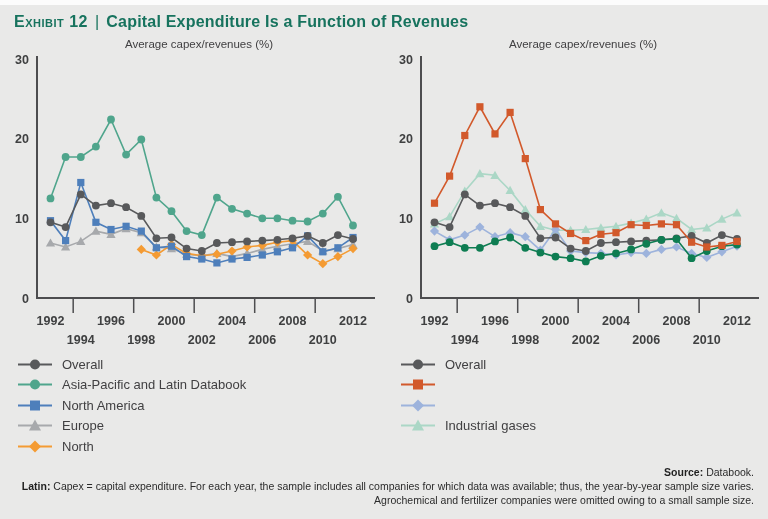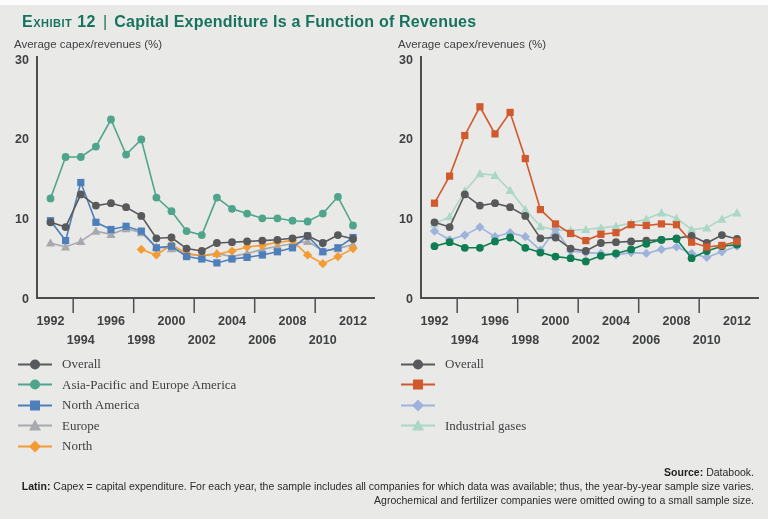--- a/index.html
+++ b/index.html
@@ -1,31 +1,31 @@
 <!DOCTYPE html>
 <html><head>
 <meta charset="utf-8">
 <style>
   html,body{margin:0;padding:0;}
   body{
     width:768px;height:519px;background:#e9e9e8;overflow:hidden;
     font-family:"Liberation Sans", sans-serif;color:#3f4041;
   }
   .top-strip{height:5px;background:#fcfcfc;}
-  .header{padding:8px 14px 5px 22px;}
+  .header{padding:8px 14px 5px 14px;}
   .title-line{color:#17735e;font-size:16px;font-weight:bold;letter-spacing:.2px;}
   .exhibit{font-variant:small-caps;letter-spacing:.5px;}
   .sep{font-weight:normal;padding:0 7px;color:#17735e;}
-  .charts-row{display:flex;}
+  .charts-row{display:flex;text-align:center;}
   .panel{width:384px;}
   .axis-title{font-size:11.5px;color:#414042;margin:2px 0 2px 14px;}
   .chart-svg{display:block;}
   svg text.tick{font-family:"Liberation Sans",sans-serif;font-size:12.5px;font-weight:bold;fill:#3f4041;}
   .legends-row{display:flex;margin-top:2px;}
-  .legend{width:384px;padding-left:17px;box-sizing:border-box;font-family:Liberation Serif, serif;}
+  .legend{width:384px;padding-left:17px;box-sizing:border-box;}
   .legend-row{display:flex;align-items:center;height:20.5px;}
   .legend-row svg{flex:0 0 auto;}
   .legend-label{font-size:13px;color:#414042;margin-left:9px;white-space:nowrap;}
   .footer{padding:8px 14px 0 14px;font-size:10.5px;line-height:14px;color:#2b2b2b;text-align:right;}
   .footer b{color:#1f1f1f;}
 </style>
 </head>
 <body>
 
 <div class="top-strip"></div>
@@ -314,21 +314,21 @@
           <line x1="1" y1="7.5" x2="35" y2="7.5" stroke="#58595b" stroke-width="1.8"></line>
           <circle cx="18" cy="7.5" r="5" fill="#58595b"></circle>
         </svg>
         <span class="legend-label">Overall</span>
       </div>
       <div class="legend-row">
         <svg width="36" height="15">
           <line x1="1" y1="7.5" x2="35" y2="7.5" stroke="#4fa58c" stroke-width="1.8"></line>
           <circle cx="18" cy="7.5" r="5" fill="#4fa58c"></circle>
         </svg>
-        <span class="legend-label">Asia-Pacific and Europe America</span>
+        <span class="legend-label">Asia-Pacific and Latin Databook</span>
       </div>
       <div class="legend-row">
         <svg width="36" height="15">
           <line x1="1" y1="7.5" x2="35" y2="7.5" stroke="#4e7fbb" stroke-width="1.8"></line>
           <rect x="13" y="2.5" width="10" height="10" fill="#4e7fbb"></rect>
         </svg>
         <span class="legend-label">North America</span>
       </div>
       <div class="legend-row">
         <svg width="36" height="15">

